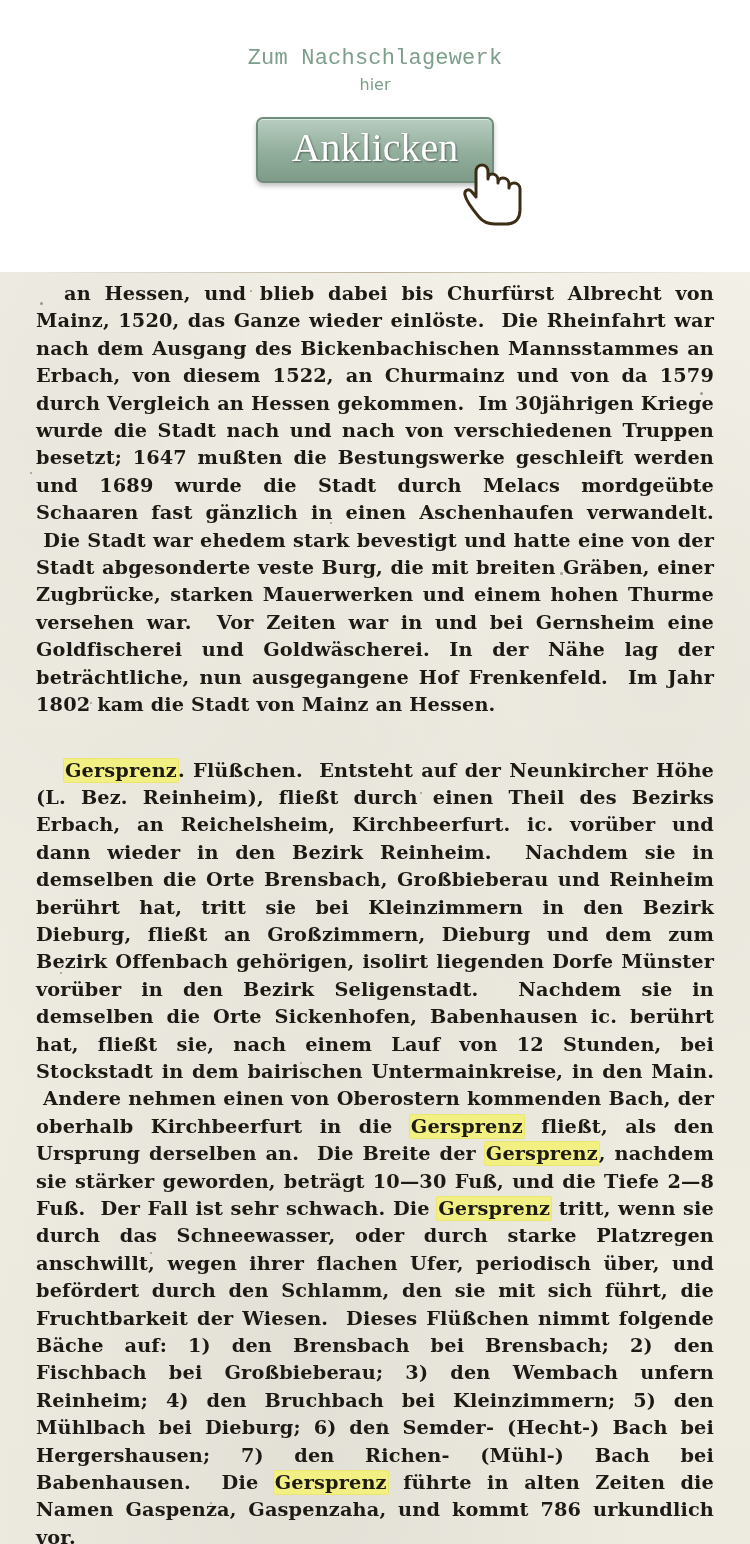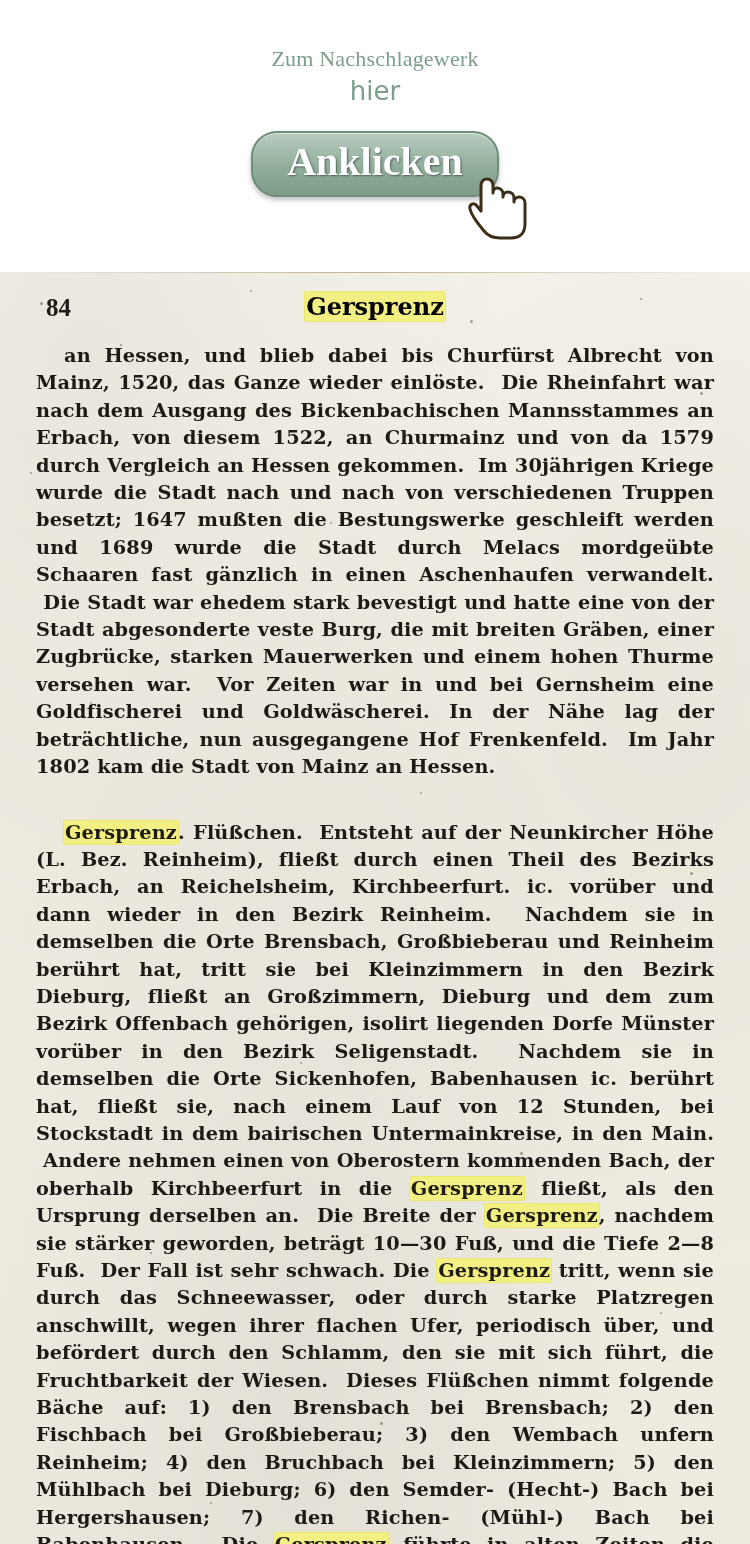--- a/index.html
+++ b/index.html
@@ -26,47 +26,47 @@
     position: absolute;
     left: 0;
     top: 0;
     width: 750px;
     height: 272px;
     background: #ffffff;
     text-align: center;
   }
   .promo-line1 {
     margin-top: 44px;
-    font-family: Liberation Serif, serif;
+    font-family: Liberation Mono, monospace;
     font-size: 22px;
     color: #7d9e8b;
     letter-spacing: 0.2px;
     line-height: 1.35;
   }
   .promo-line2 {
     font-family: "DejaVu Sans", sans-serif;
-    font-size: 26px;
+    font-size: 16px;
     color: #7d9e8b;
     line-height: 1.35;
   }
   .promo-btn-wrap {
     margin-top: 22px;
     position: relative;
     display: inline-block;
   }
   .promo-btn {
     display: inline-block;
     padding: 9px 34px 13px 34px;
-    border-radius: 26px;
+    border-radius: 7px;
     background: linear-gradient(180deg, #b8cdc0 0%, #91ad9b 55%, #7e9c89 100%);
     border: 2px solid #6f8d7a;
     box-shadow: 0 3px 5px rgba(0,0,0,0.25) , inset 0 1px 0 rgba(255,255,255,0.55);
     color: #ffffff;
     font-family: "Liberation Serif", serif;
-    font-weight: bold;
+    font-weight: normal;
     font-size: 40px;
     line-height: 1;
     text-shadow: 1px 1px 2px rgba(0,0,0,0.45);
   }
   .cursor-icon {
     position: absolute;
     right: -38px;
     bottom: -46px;
     width: 70px;
     height: 70px;
@@ -211,24 +211,20 @@
       <i class="sp" style="left:60px;  top:700px; width:2px; height:2px;"></i>
       <i class="sp" style="left:300px; top:790px; width:2px; height:2px;"></i>
       <i class="sp" style="left:520px; top:880px; width:3px; height:3px;"></i>
       <i class="sp" style="left:150px; top:980px; width:2px; height:2px;"></i>
       <i class="sp" style="left:660px; top:1040px;width:2px; height:2px;"></i>
       <i class="sp" style="left:380px; top:1150px;width:3px; height:3px;"></i>
       <i class="sp" style="left:210px; top:1230px;width:2px; height:2px;"></i>
     </div>
 
     <div class="scan-inner">
-      <div class="headline">
-        <span class="folio">84</span>
-        <span class="head-term"><span class="hl term">Gersprenz</span></span>
-      </div>
 
       <div class="body-col">
 
         <p class="para indent-first">
           an Hessen, und blieb dabei bis Churfürst Albrecht von Mainz, 1520, das Ganze wieder einlöste. &nbsp;Die Rheinfahrt war nach dem Ausgang des Bickenbachischen Mannsstammes an Erbach, von diesem 1522, an Churmainz und von da 1579 durch Vergleich an Hessen gekommen. &nbsp;Im 30jährigen Kriege wurde die Stadt nach und nach von verschiedenen Truppen besetzt; 1647 mußten die Bestungswerke geschleift werden und 1689 wurde die Stadt durch Melacs mordgeübte Schaaren fast gänzlich in einen Aschenhaufen verwandelt. &nbsp;Die Stadt war ehedem stark bevestigt und hatte eine von der Stadt abgesonderte veste Burg, die mit breiten Gräben, einer Zugbrücke, starken Mauerwerken und einem hohen Thurme versehen war. &nbsp;Vor Zeiten war in und bei Gernsheim eine Goldfischerei und Goldwäscherei. In der Nähe lag der beträchtliche, nun ausgegangene Hof Frenkenfeld. &nbsp;Im Jahr 1802 kam die Stadt von Mainz an Hessen.
         </p>
 
         <div class="gap"></div>
 
         <p class="para indent-first">

